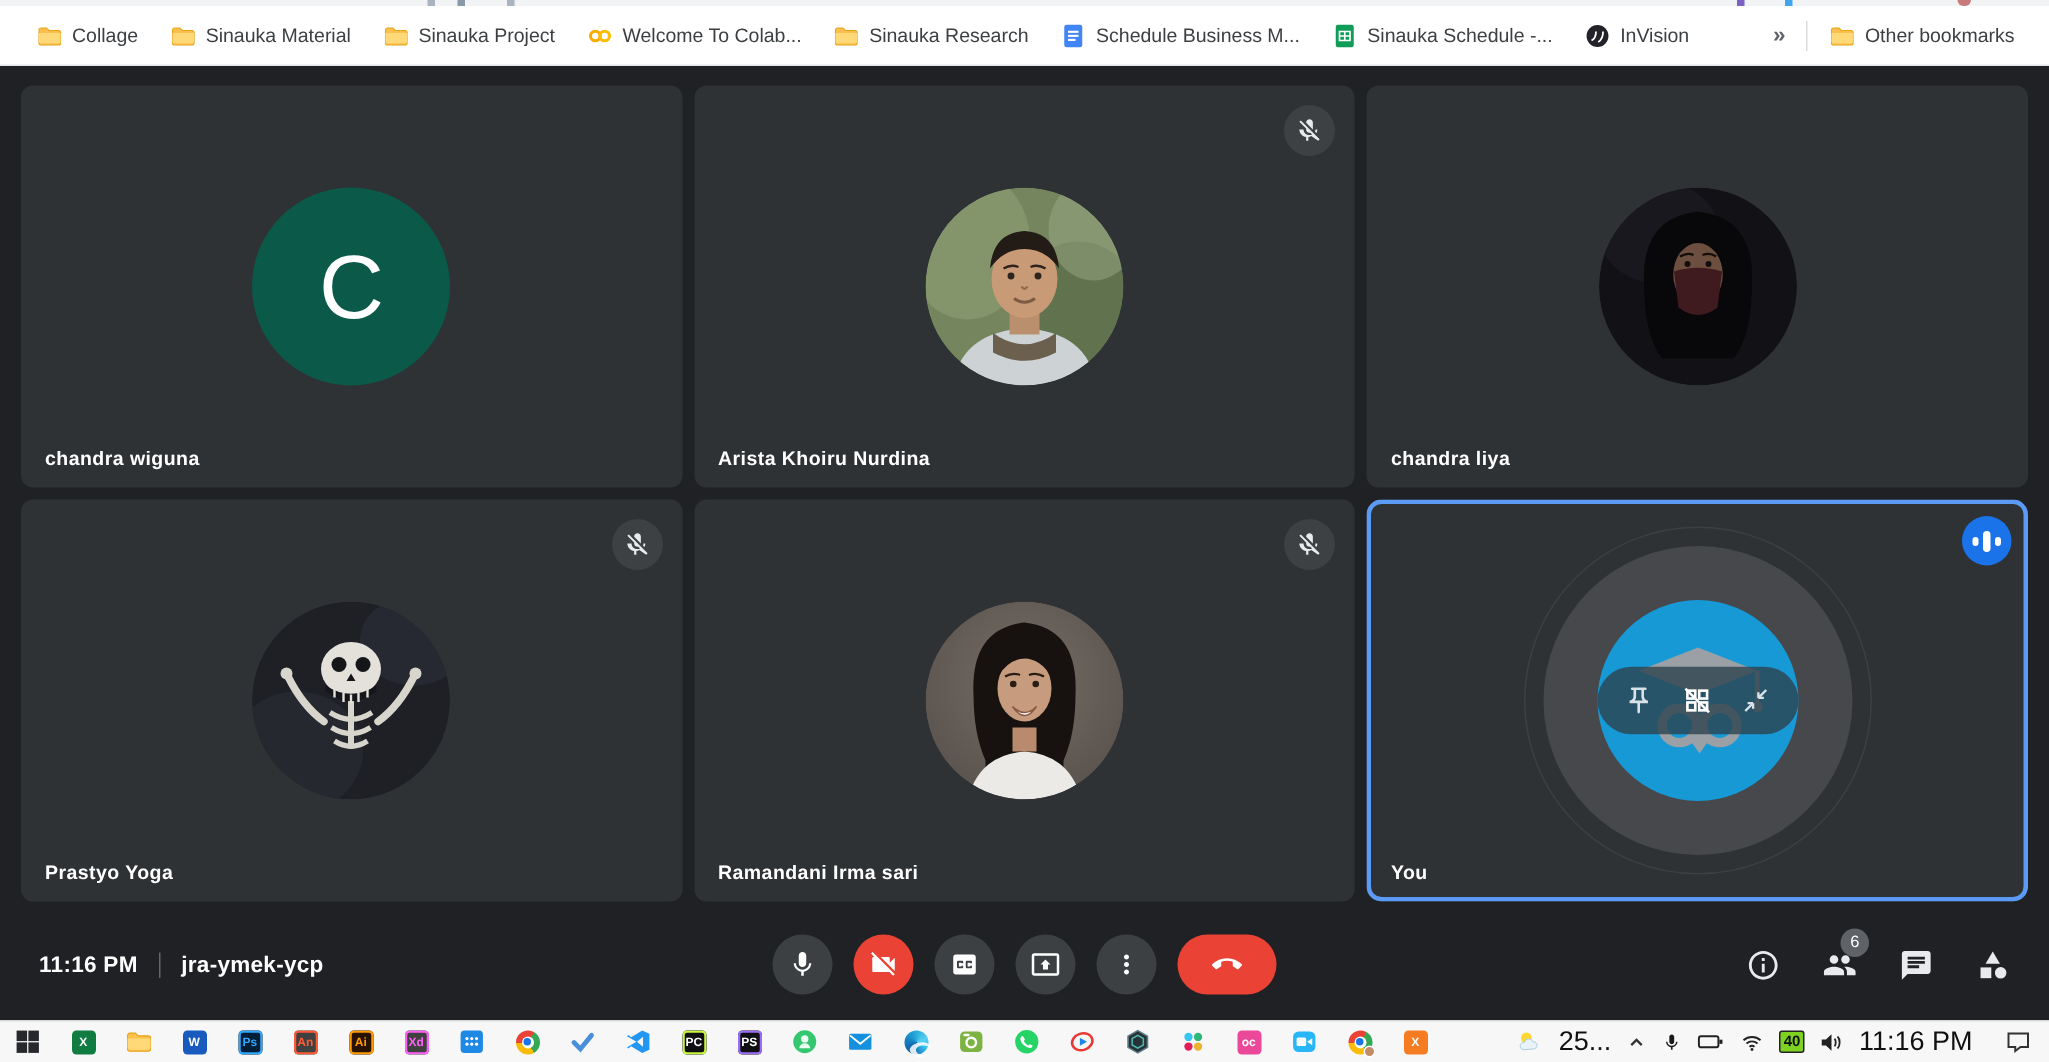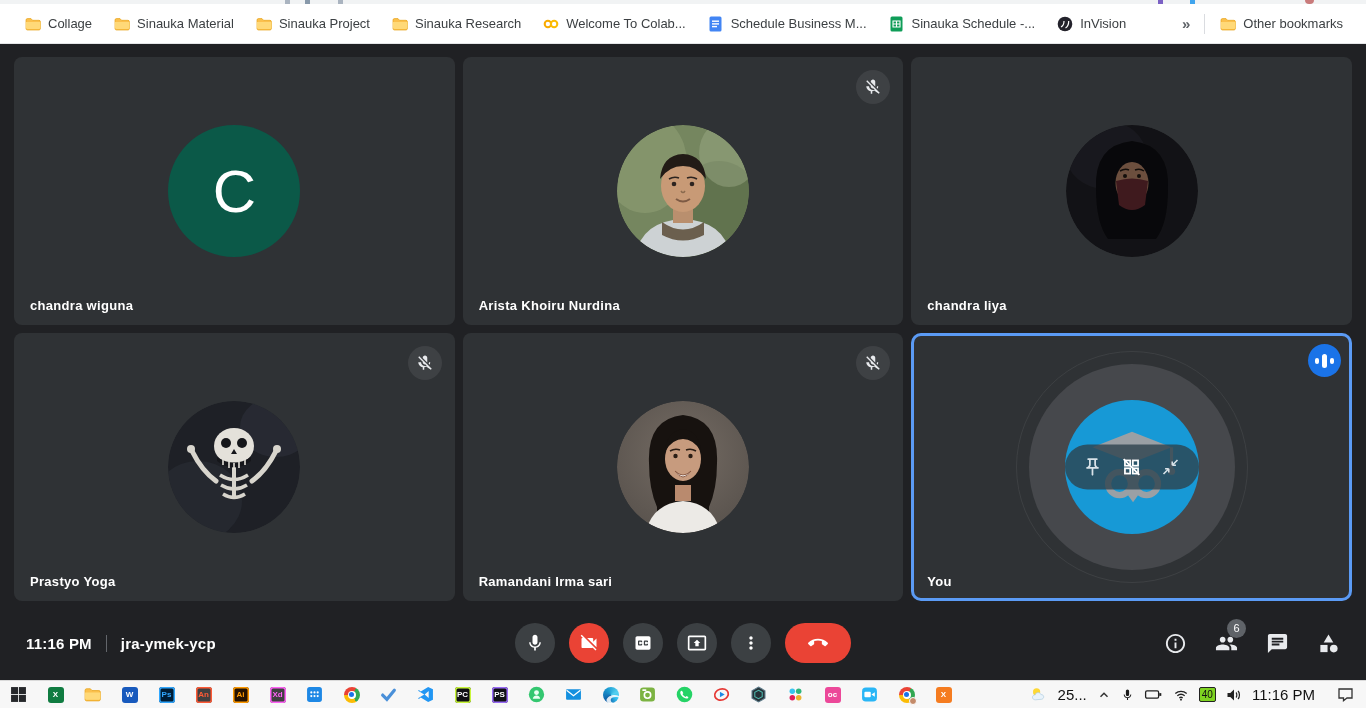--- a/index.html
+++ b/index.html
@@ -57,22 +57,22 @@
 
   
   .taskbar{height:28px;background:#f7f7f7;border-top:1px solid #dadada;display:flex;align-items:center;flex:none;font-size:12px;color:#1a1a1a}
   .tb-apps{display:flex;align-items:center;height:100%}
   .tb{width:37px;height:100%;display:flex;align-items:center;justify-content:center;cursor:pointer}
   .tb svg{width:17px;height:17px;display:block}
   .tile-ic{width:16px;height:16px;border-radius:3px;display:flex;align-items:center;justify-content:center;font-weight:700;font-size:8px;line-height:1}
   .circ{width:16px;height:16px;border-radius:50%;position:relative}
   .tray{margin-left:auto;display:flex;align-items:center;gap:10px;padding-right:12px;height:100%}
   .tray svg{display:block}
-  .tray .txt{font-size:15px;color:#111;white-space:nowrap}
-  .batt40{background:#7ed321;border:1px solid #222;color:#111;font-size:10px;font-weight:400;padding:0 2px;border-radius:2px;line-height:13px}
+  .tray .txt{font-size:18px;color:#111;white-space:nowrap}
+  .batt40{background:#7ed321;border:1px solid #222;color:#111;font-size:10px;font-weight:700;padding:0 2px;border-radius:2px;line-height:13px}
 </style>
 </head>
 <body>
 
 <div class="screen">
 
   <div class="chrome-strip">
     <i style="left:285px;background:#aab4c0"></i>
     <i style="left:305px;background:#8899aa"></i>
     <i style="left:338px;background:#aab4c0"></i>
@@ -104,35 +104,35 @@
         <span class="bm-icon">
           <svg width="16" height="16" viewBox="0 0 16 16">
             <path d="M1 4c0-.8.6-1.4 1.4-1.4H6l1.6 1.7H14c.8 0 1.4.6 1.4 1.4v6.9c0 .8-.6 1.4-1.4 1.4H2.4c-.8 0-1.4-.6-1.4-1.4z" fill="#fbc04d" stroke="#e8a317" stroke-width=".7"></path>
             <path d="M1 6h14.4v5.6c0 .8-.6 1.4-1.4 1.4H2.4c-.8 0-1.4-.6-1.4-1.4z" fill="#ffd978"></path>
           </svg>
         </span>
         <span class="bm-label">Sinauka Project</span>
       </div>
       <div class="bm">
         <span class="bm-icon">
+          <svg width="18" height="12" viewBox="0 0 18 12">
+            <circle cx="5.5" cy="6" r="3.6" fill="none" stroke="#f9ab00" stroke-width="2.3"></circle>
+            <circle cx="12.5" cy="6" r="3.6" fill="none" stroke="#fbbc04" stroke-width="2.3"></circle>
+          </svg>
+        </span>
+        <span class="bm-label">Welcome To Colab...</span>
+      </div>
+      <div class="bm">
+        <span class="bm-icon">
           <svg width="16" height="16" viewBox="0 0 16 16">
             <path d="M1 4c0-.8.6-1.4 1.4-1.4H6l1.6 1.7H14c.8 0 1.4.6 1.4 1.4v6.9c0 .8-.6 1.4-1.4 1.4H2.4c-.8 0-1.4-.6-1.4-1.4z" fill="#fbc04d" stroke="#e8a317" stroke-width=".7"></path>
             <path d="M1 6h14.4v5.6c0 .8-.6 1.4-1.4 1.4H2.4c-.8 0-1.4-.6-1.4-1.4z" fill="#ffd978"></path>
           </svg>
         </span>
         <span class="bm-label">Sinauka Research</span>
-      </div>
-      <div class="bm">
-        <span class="bm-icon">
-          <svg width="18" height="12" viewBox="0 0 18 12">
-            <circle cx="5.5" cy="6" r="3.6" fill="none" stroke="#f9ab00" stroke-width="2.3"></circle>
-            <circle cx="12.5" cy="6" r="3.6" fill="none" stroke="#fbbc04" stroke-width="2.3"></circle>
-          </svg>
-        </span>
-        <span class="bm-label">Welcome To Colab...</span>
       </div>
       <div class="bm">
         <span class="bm-icon">
           <svg width="13" height="16" viewBox="0 0 13 16">
             <rect x=".5" y=".5" width="12" height="15" rx="1.5" fill="#4285f4"></rect>
             <rect x="3" y="4.5" width="7" height="1.4" fill="#fff"></rect>
             <rect x="3" y="7.2" width="7" height="1.4" fill="#fff"></rect>
             <rect x="3" y="9.9" width="5" height="1.4" fill="#fff"></rect>
           </svg>
         </span>

